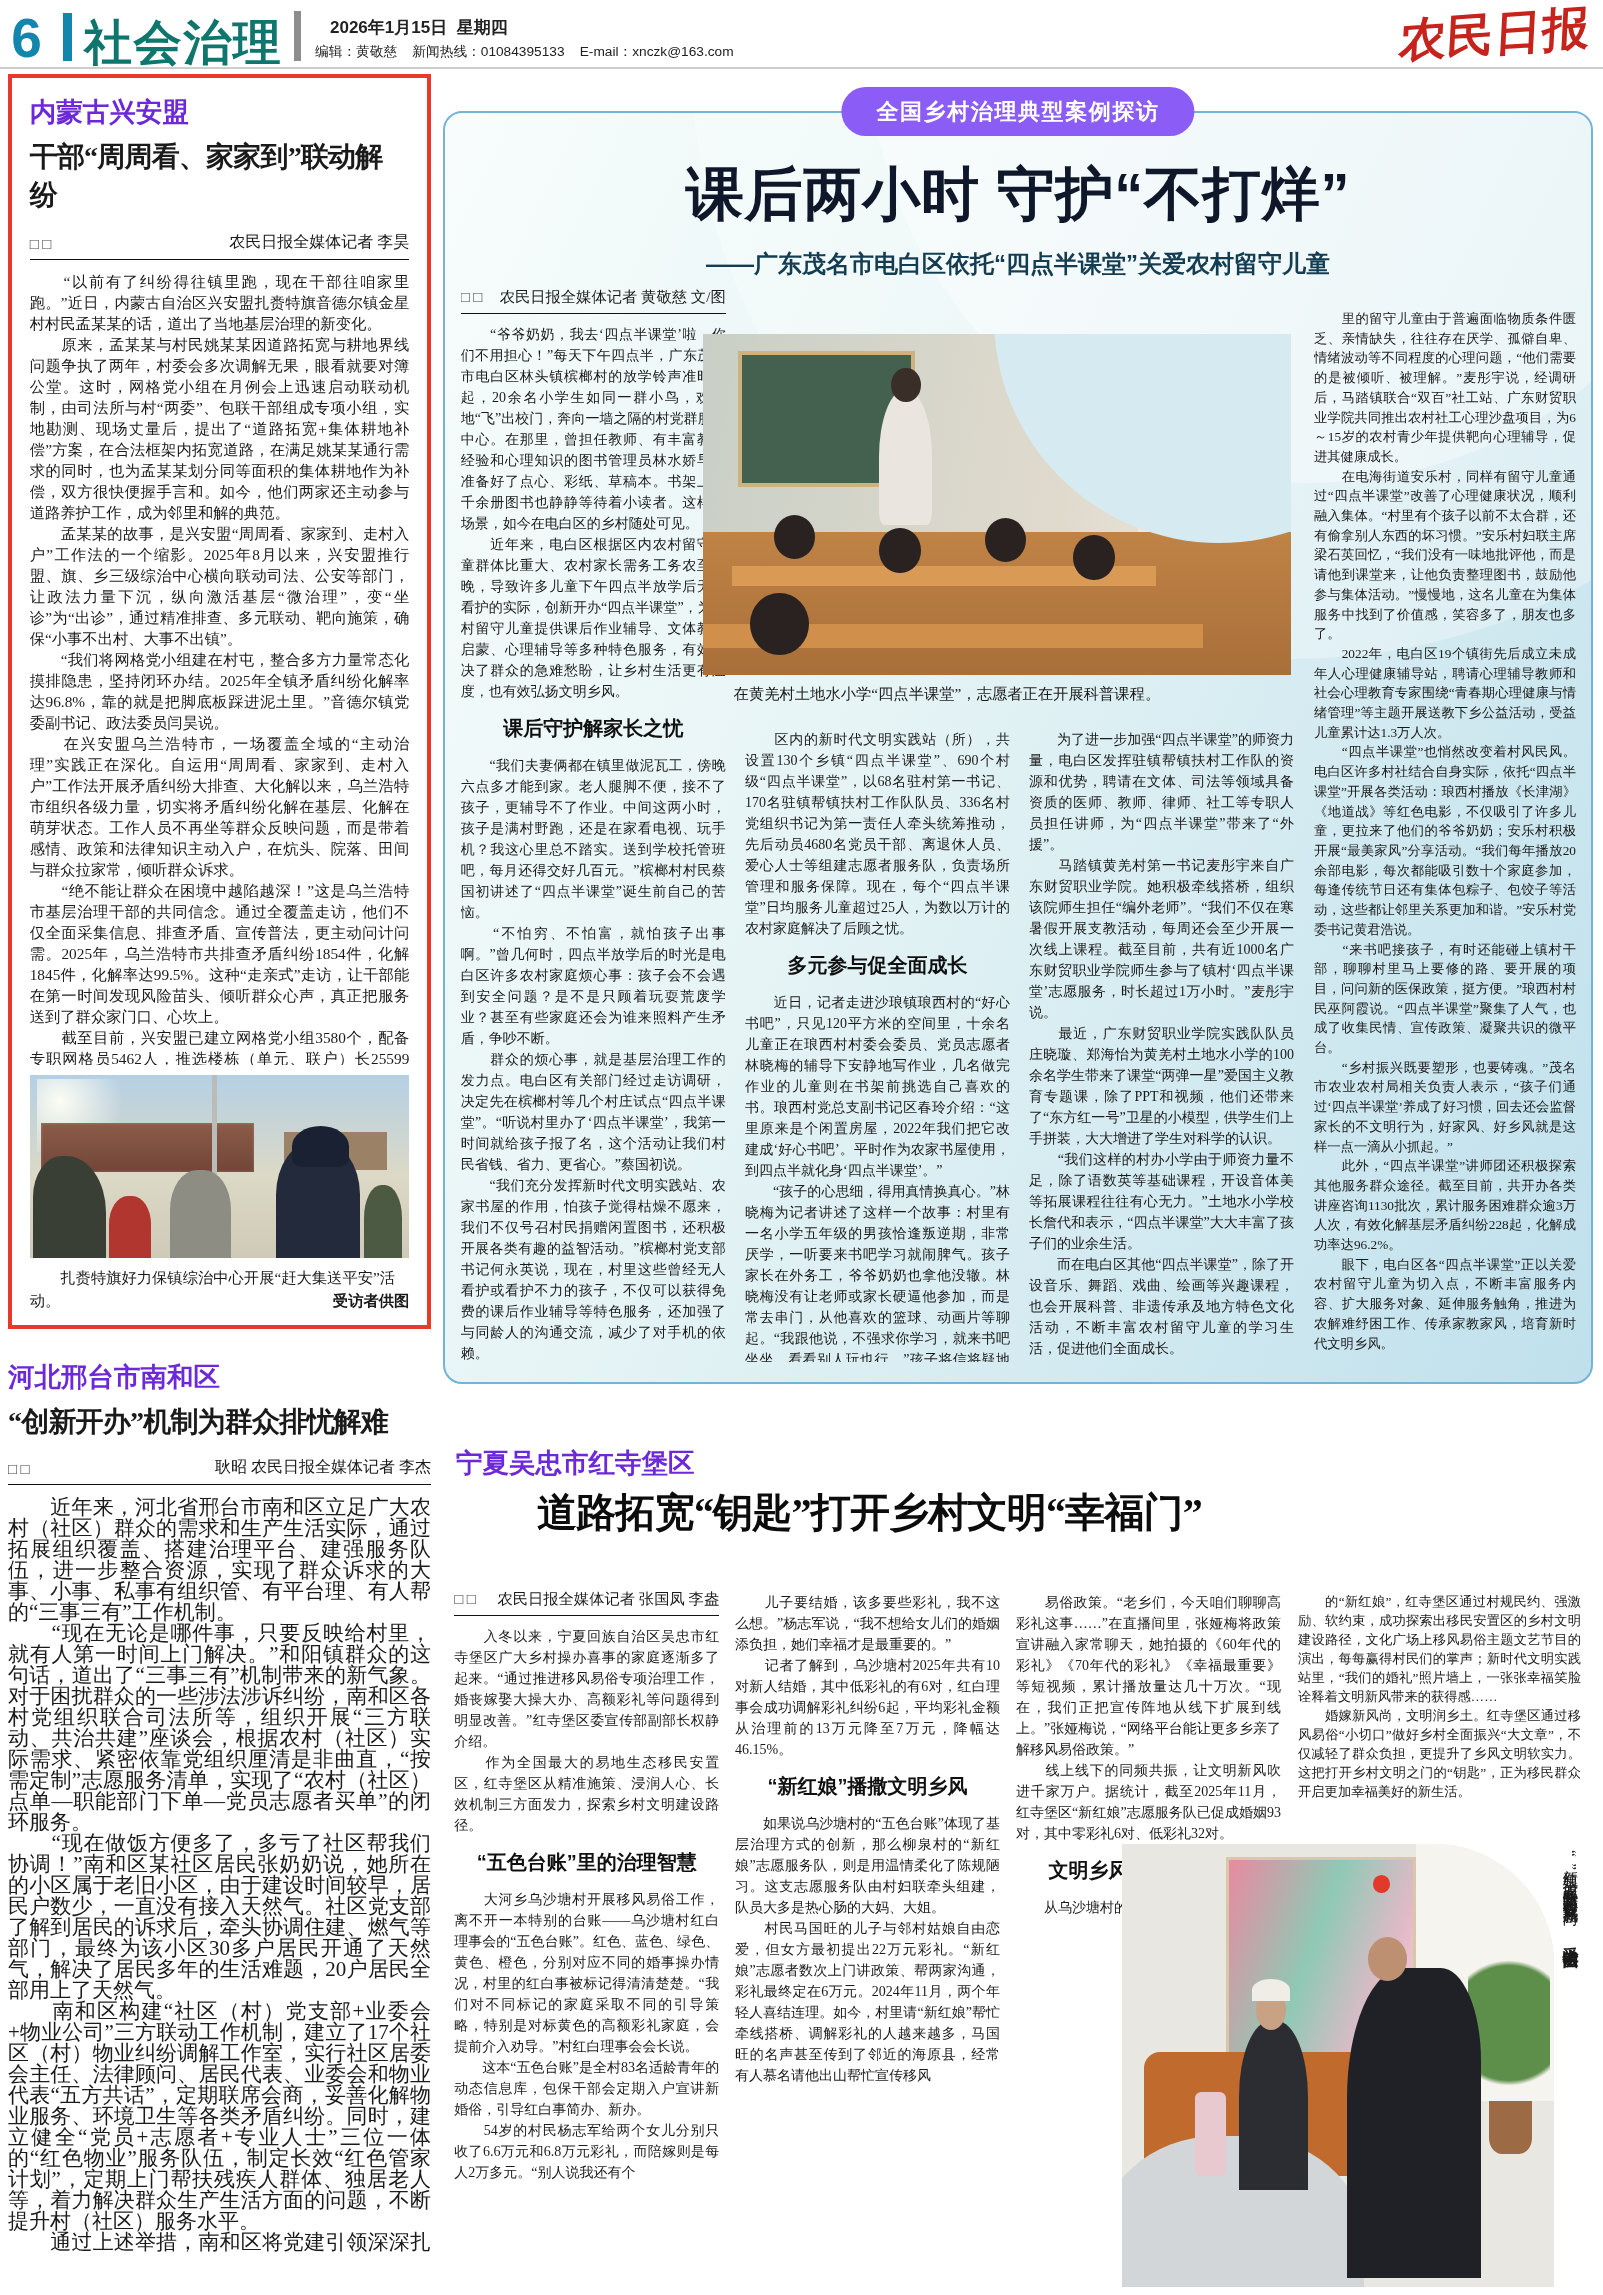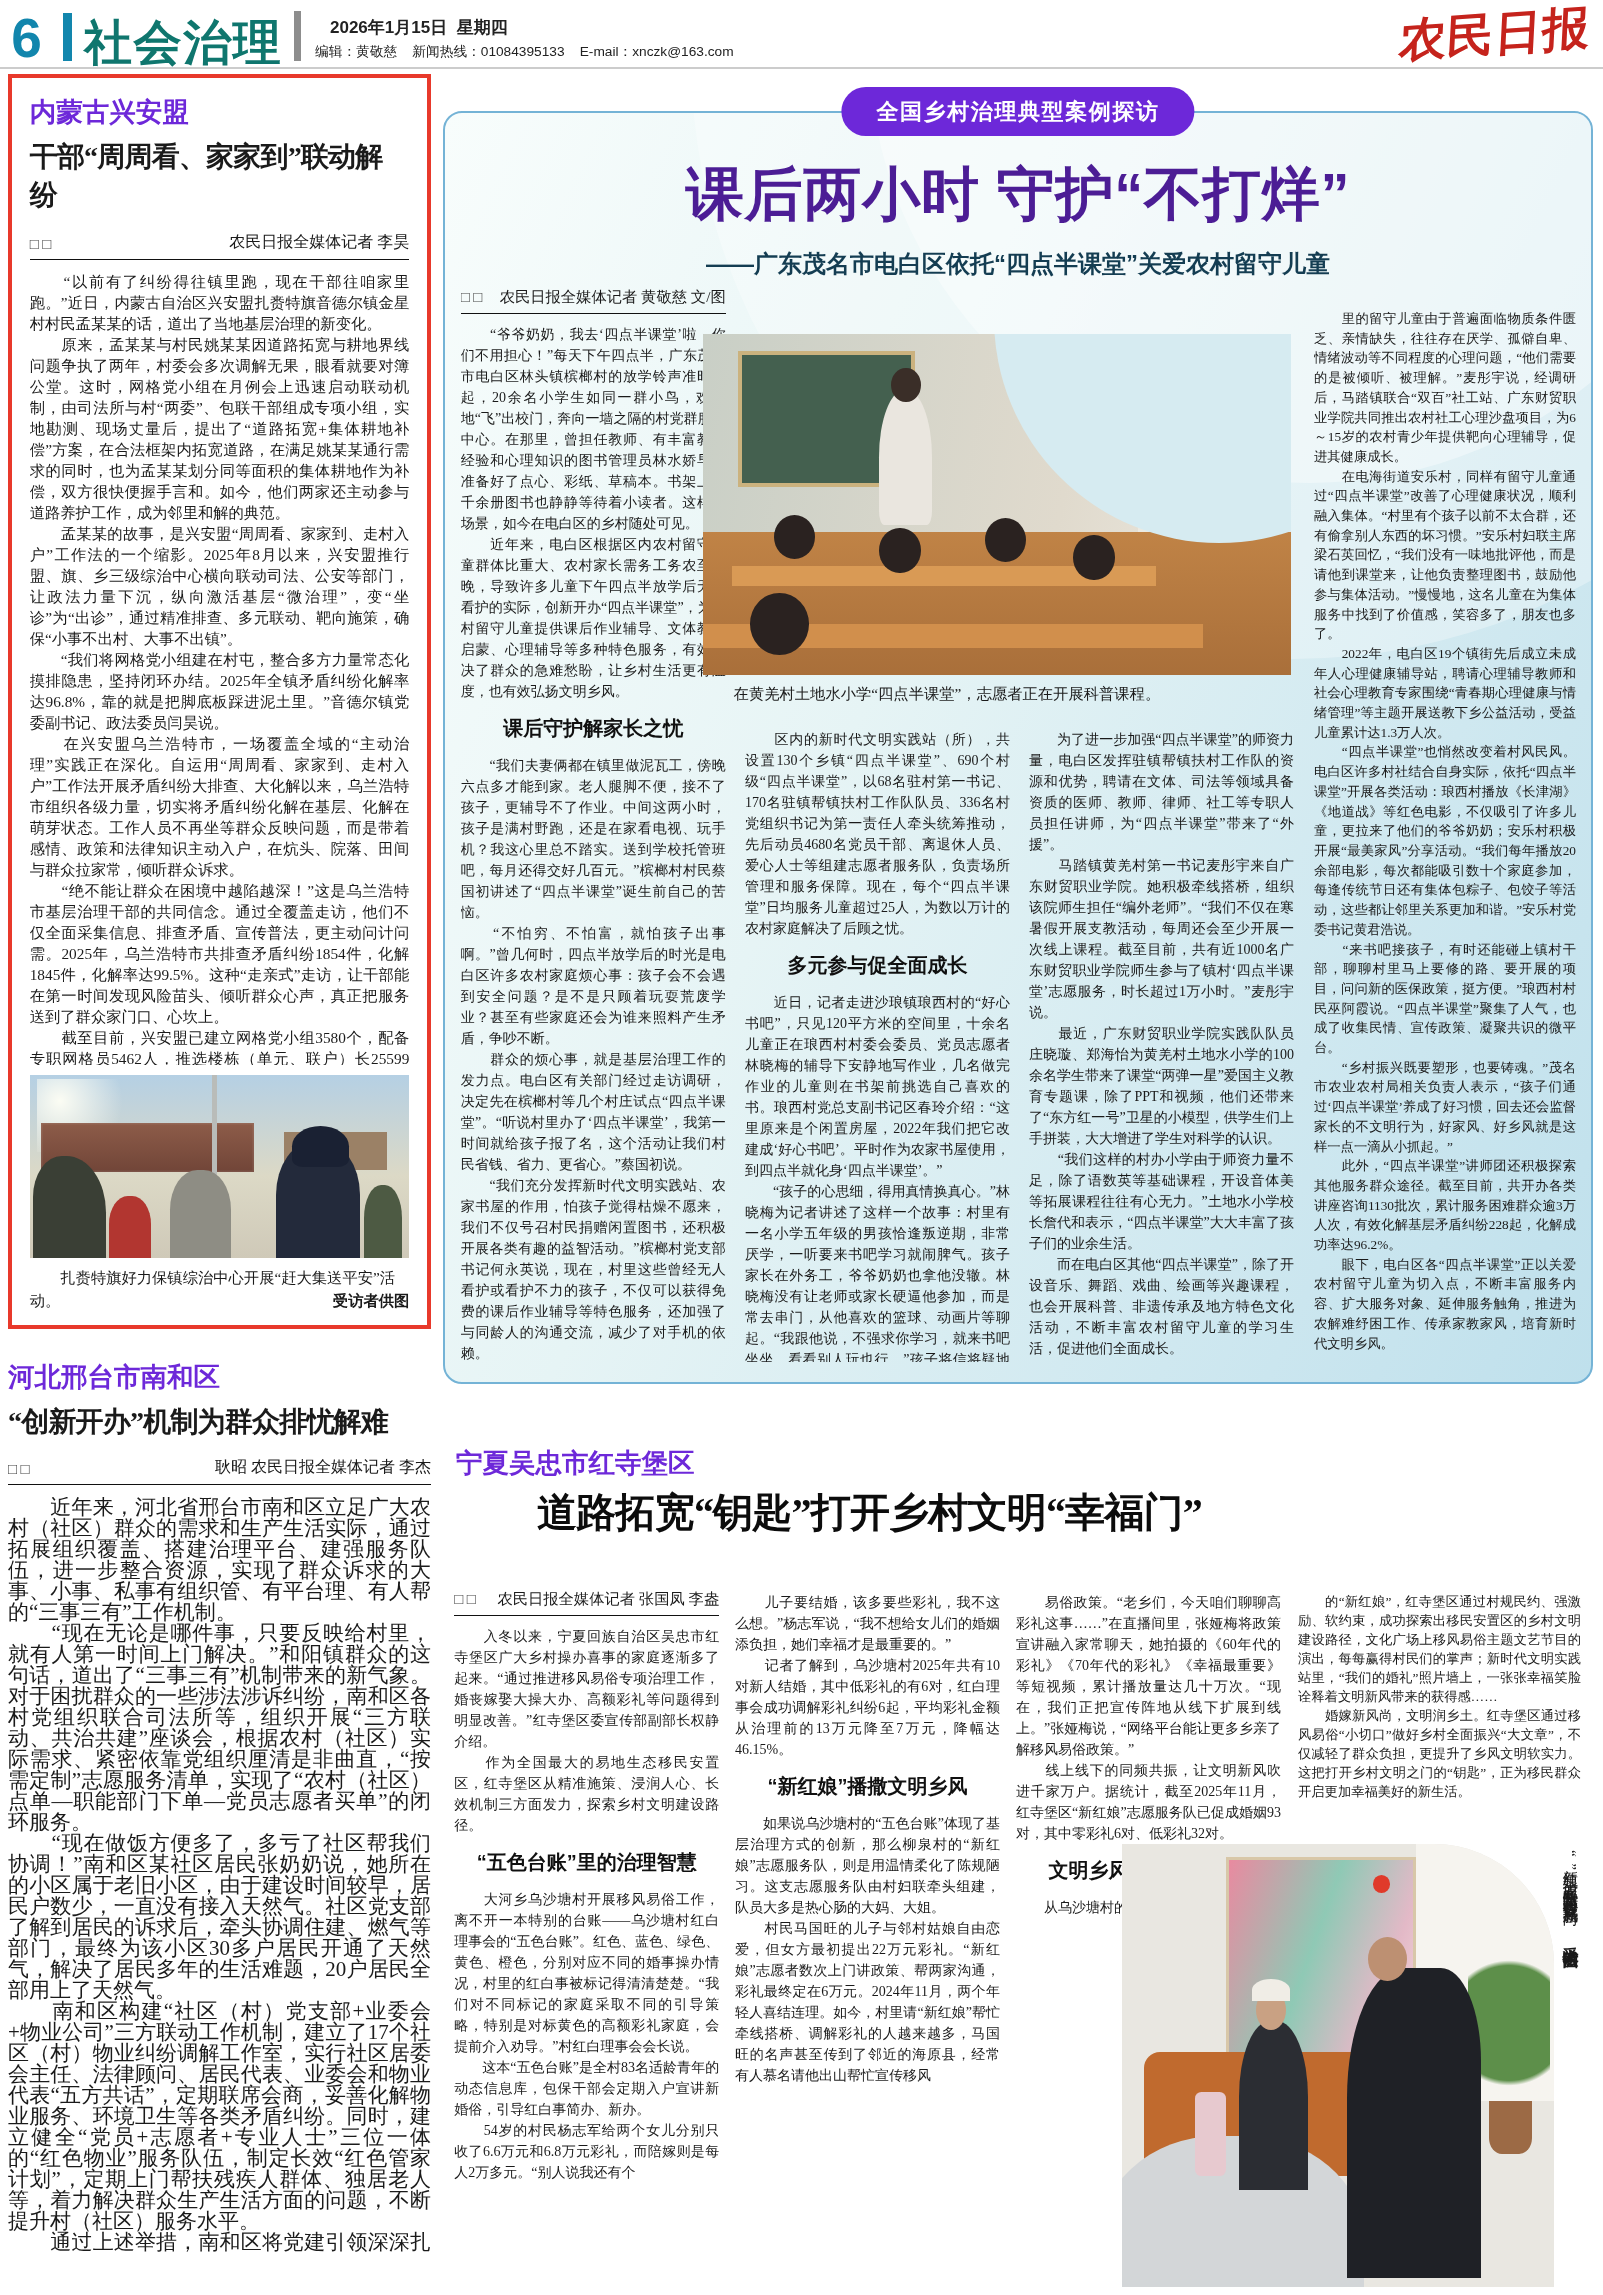--- a/index.html
+++ b/index.html
@@ -51,24 +51,24 @@
   .hebei .body{margin-top:11.2px;font-size:21px;line-height:21px;height:755px;}
 
   
   .main-box{position:absolute;left:443px;top:111px;width:1150px;height:1273px;}
   .main-decor{position:absolute;inset:0;border:2.4px solid #74b3d6;border-radius:19px;overflow:hidden;
               background:linear-gradient(115deg,#f8fdfc 0%,#e6f4f5 40%,#cfe8f0 75%,#bfe0ec 100%);}
   .main-decor::before{content:"";position:absolute;width:1205px;height:1205px;border-radius:50%;
               background:rgba(255,255,255,.30);right:-305px;top:-659px;}
   .main-decor::after{content:"";position:absolute;width:884px;height:884px;border-radius:50%;
               background:rgba(255,255,255,.38);right:-161px;top:-514px;}
-  .badge{position:absolute;top:-24px;left:50%;transform:translateX(-50%);background:#6d28d9;color:#fff;
+  .badge{position:absolute;top:-24px;left:50%;transform:translateX(-50%);background:#8b5cf6;color:#fff;
          font:bold 22px "Liberation Sans",sans-serif;padding:9.6px 35px;border-radius:29px;letter-spacing:1.6px;}
   .main-title{position:absolute;top:45px;left:0;width:100%;text-align:center;
-              font:bold 58px "Liberation Sans",sans-serif;color:#4c1d95;letter-spacing:0.8px;}
+              font:bold 58px "Liberation Sans",sans-serif;color:#0f172a;letter-spacing:0.8px;}
   .main-sub{position:absolute;top:137px;left:0;width:100%;text-align:center;
             font:bold 24px "Liberation Sans",sans-serif;color:#143d52;}
   .mcol{position:absolute;font-size:14px;line-height:21px;}
   #mc1{left:17.7px;top:175px;width:265px;height:1076px;overflow:hidden;}
   #mc2{left:302px;top:618px;width:265px;height:633px;overflow:hidden;}
   #mc3{left:586px;top:618px;width:265px;height:633px;overflow:hidden;}
   #mc4{left:871px;top:198px;width:262px;height:1054px;overflow:hidden;font-size:13.3px;line-height:19.7px;}
   .mcol .byline-row{font-size:15.3px;margin-bottom:9.6px;}
   .subhead{font:bold 20px "Liberation Sans",sans-serif;text-align:center;margin:13px 0;color:#101010;white-space:normal;}
   .photo2wrap{position:absolute;left:260px;top:223px;width:588px;height:341px;}

